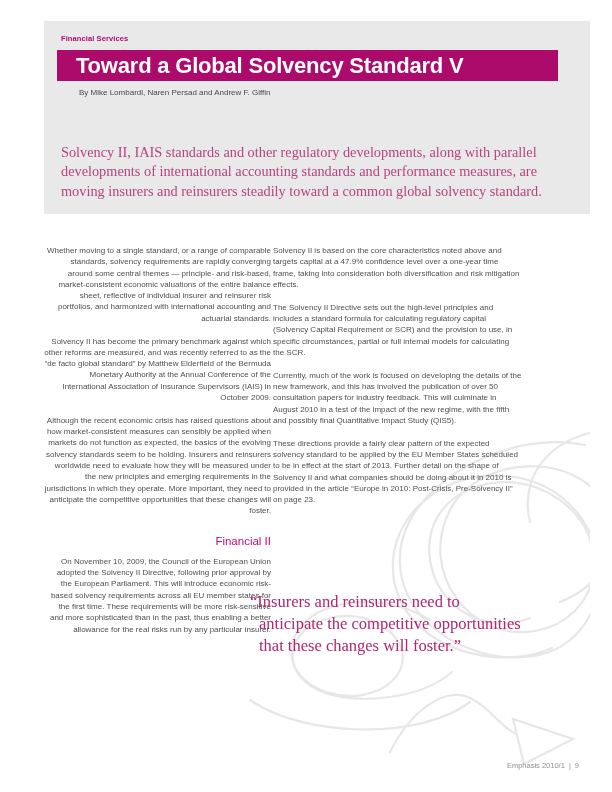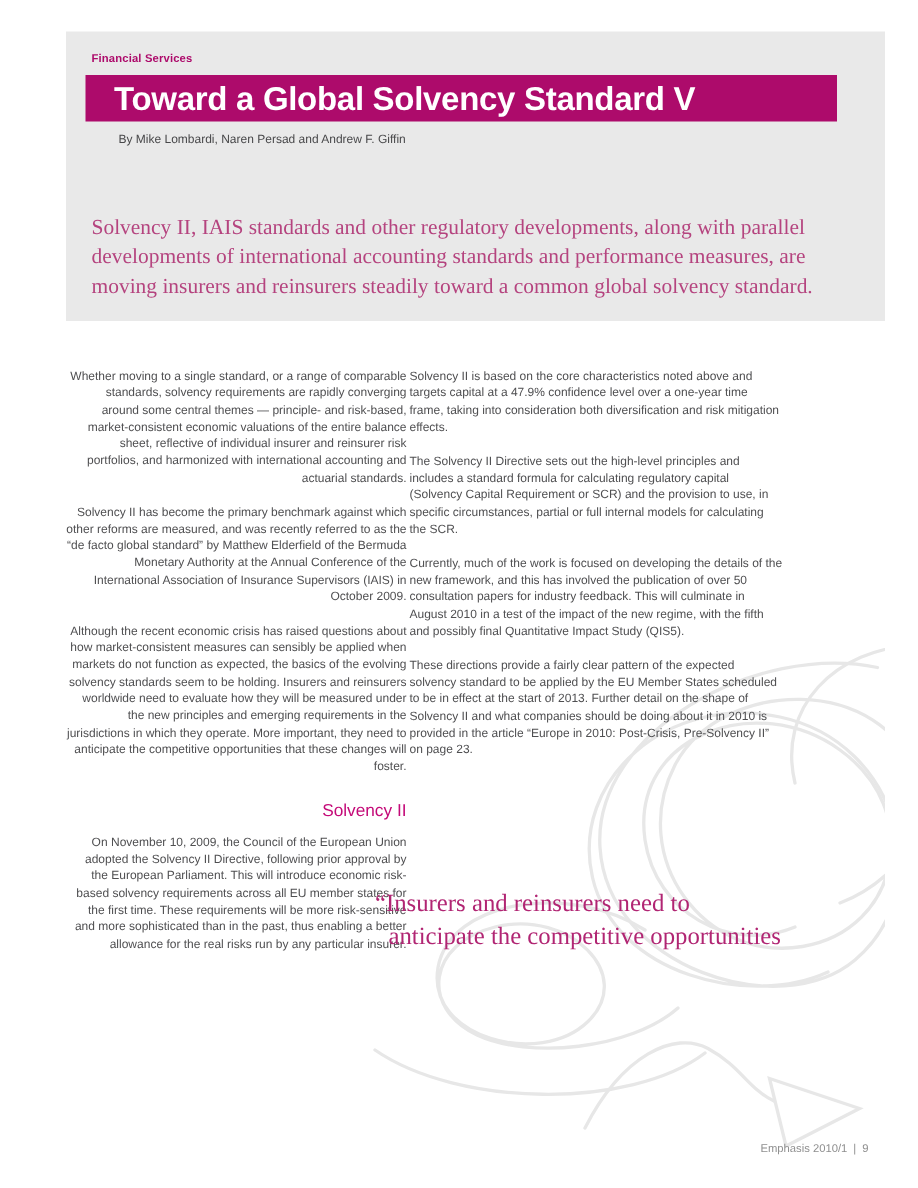--- a/index.html
+++ b/index.html
@@ -83,37 +83,38 @@
     <div class="byline">By Mike Lombardi, Naren Persad and Andrew F. Giffin</div>
     <p class="intro">Solvency II, IAIS standards and other regulatory developments, along with parallel developments of international accounting standards and performance measures, are moving insurers and reinsurers steadily toward a common global solvency standard.</p>
   </header>
 
   <section class="col col-left">
     <div>
         <p>Whether moving to a single standard, or a range of comparable standards, solvency requirements are rapidly converging around some central themes — principle- and risk-based, market-consistent economic valuations of the entire balance sheet, reflective of individual insurer and reinsurer risk portfolios, and harmonized with international accounting and actuarial standards.</p>
         <p>Solvency II has become the primary benchmark against which other reforms are measured, and was recently referred to as the “de facto global standard” by Matthew Elderfield of the Bermuda Monetary Authority at the Annual Conference of the International Association of Insurance Supervisors (IAIS) in October 2009.</p>
         <p>Although the recent economic crisis has raised questions about how market-consistent measures can sensibly be applied when markets do not function as expected, the basics of the evolving solvency standards seem to be holding. Insurers and reinsurers worldwide need to evaluate how they will be measured under the new principles and emerging requirements in the jurisdictions in which they operate. More important, they need to anticipate the competitive opportunities that these changes will foster.</p>
       </div>
-    <h2 class="section-heading">Solvency II</h2>
+    <h2 class="section-heading">Financial II</h2>
     <div>
         <p>On November 10, 2009, the Council of the European Union adopted the Solvency II Directive, following prior approval by the European Parliament. This will introduce economic risk-based solvency requirements across all EU member states for the first time. These requirements will be more risk-sensitive and more sophisticated than in the past, thus enabling a better allowance for the real risks run by any particular insurer.</p>
       </div>
   </section>
 
   <section class="col col-right">
     <div>
         <p>Solvency II is based on the core characteristics noted above and targets capital at a 47.9% confidence level over a one-year time frame, taking into consideration both diversification and risk mitigation effects.</p>
         <p>The Solvency II Directive sets out the high-level principles and includes a standard formula for calculating regulatory capital (Solvency Capital Requirement or SCR) and the provision to use, in specific circumstances, partial or full internal models for calculating the SCR.</p>
         <p>Currently, much of the work is focused on developing the details of the new framework, and this has involved the publication of over 50 consultation papers for industry feedback. This will culminate in August 2010 in a test of the impact of the new regime, with the fifth and possibly final Quantitative Impact Study (QIS5).</p>
         <p>These directions provide a fairly clear pattern of the expected solvency standard to be applied by the EU Member States scheduled to be in effect at the start of 2013. Further detail on the shape of Solvency II and what companies should be doing about it in 2010 is provided in the article “Europe in 2010: Post-Crisis, Pre-Solvency II” on page 23.</p>
       </div>
   </section>
 
   <blockquote class="pull-quote">
       <div class="quote-line">“Insurers and reinsurers need to</div>
       <div class="quote-line">anticipate the competitive opportunities</div>
+      <div class="quote-line">that these changes will foster.”</div>
     </blockquote>
 
   <footer class="page-footer">
     <span>Emphasis 2010/1</span><span class="sep">|</span><span>9</span>
   </footer>
 
 </div>
 
 </body></html>

